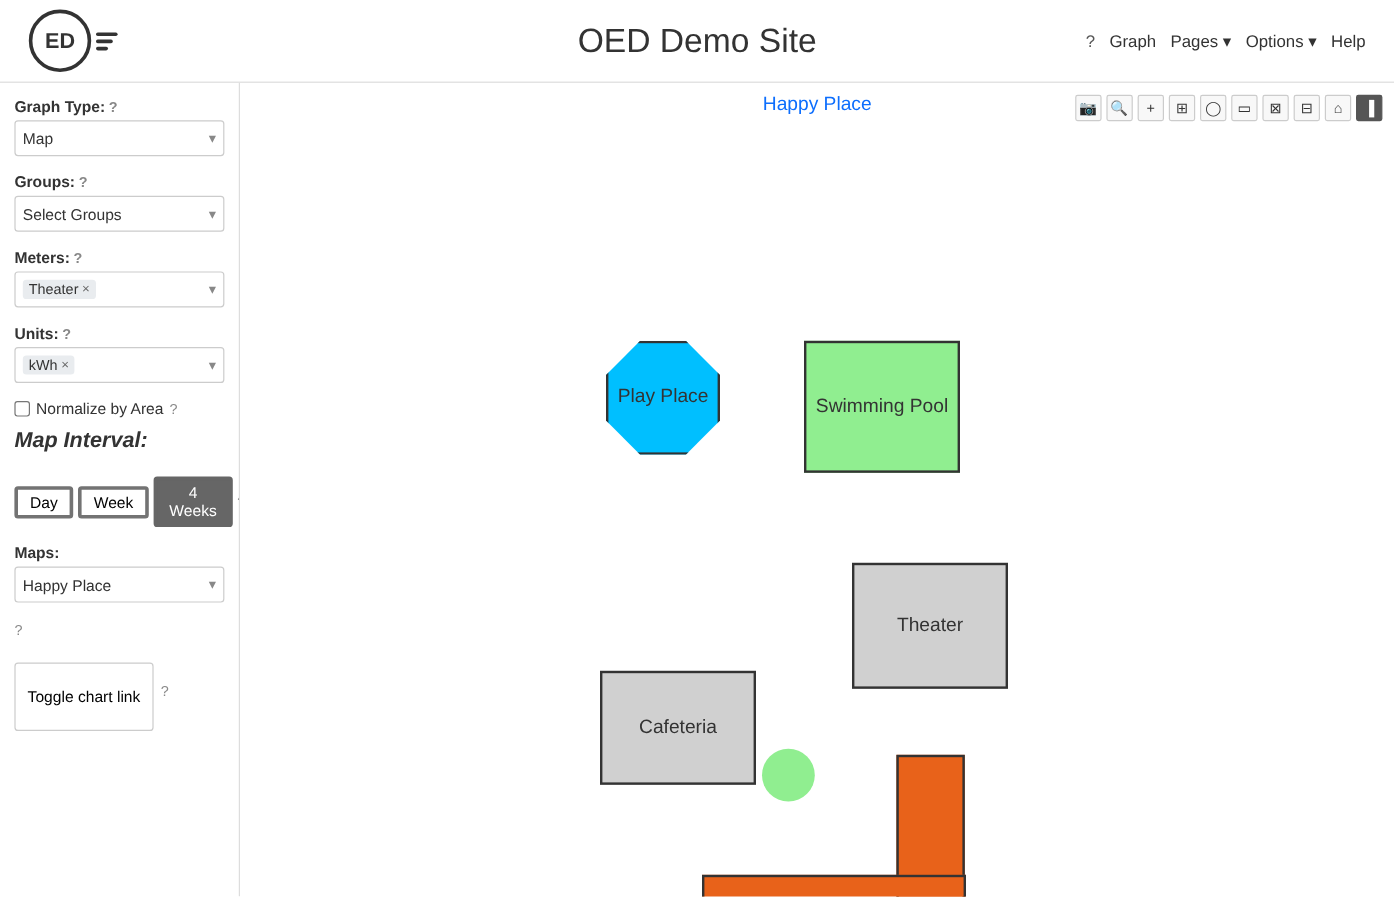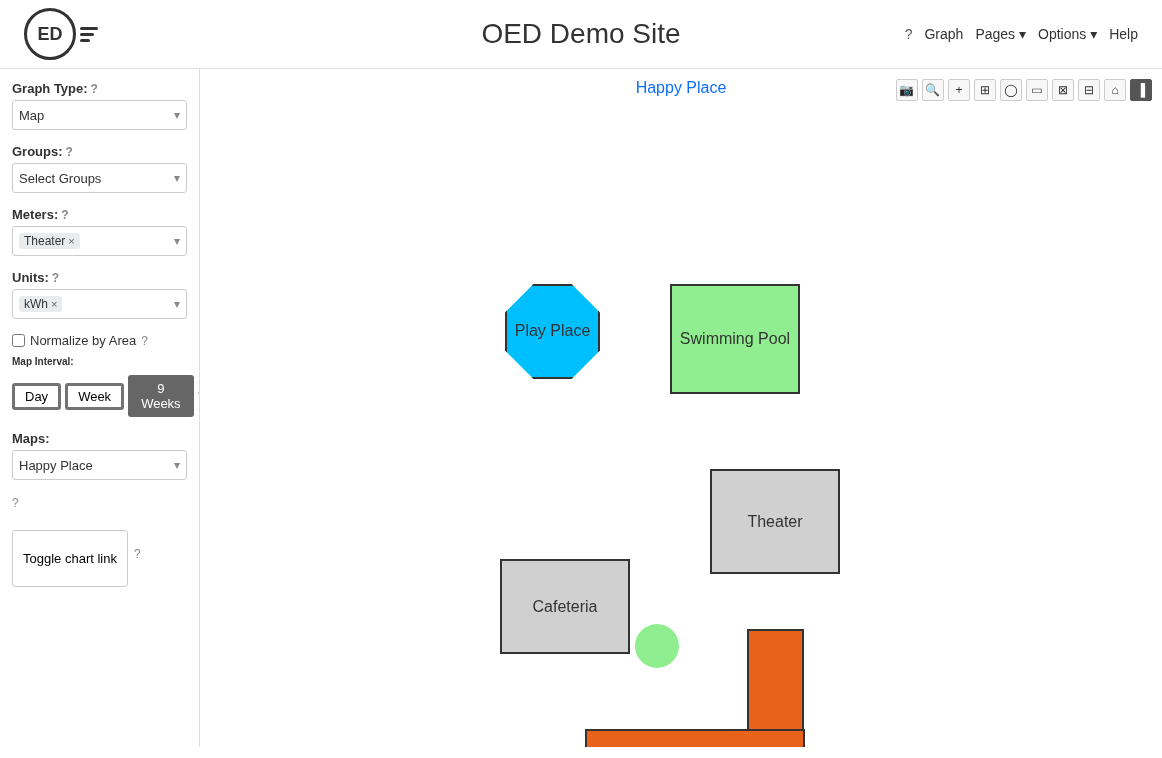--- a/index.html
+++ b/index.html
@@ -29,21 +29,21 @@
     .select-box .chevron { color: #888; font-size: 12px; }
 
     .tag-input { width: 100%; border: 1px solid #ccc; border-radius: 3px; padding: 3px 6px; font-size: 13px; display: flex; align-items: center; gap: 4px; flex-wrap: wrap; min-height: 30px; background: #fff; }
     .tag { background: #e9ecef; border-radius: 3px; padding: 1px 5px; display: flex; align-items: center; gap: 3px; font-size: 12px; }
     .tag-close { cursor: pointer; color: #666; font-size: 11px; }
     .tag-dropdown { margin-left: auto; color: #888; font-size: 12px; cursor: pointer; }
 
     .checkbox-row { display: flex; align-items: center; gap: 5px; font-size: 13px; margin-bottom: 8px; }
     .checkbox-row input { cursor: pointer; }
 
-    .interval-label { font-size: 10px; font-weight: bold; margin-bottom: 8px; }
+    .interval-label { font-size: 18px; font-weight: bold; margin-bottom: 20px; font-style: italic; }
     .interval-buttons { display: flex; gap: 4px; align-items: center; }
     .interval-btn { padding: 3px 10px; border: 3px solid #737373; border-radius: 3px; background: #fff; cursor: pointer; font-size: 13px; }
     .interval-btn.active { background: #666; color: #fff; border-color: #666; }
 
     .maps-label { font-size: 13px; font-weight: bold; margin-bottom: 4px; }
 
     .toggle-chart-btn { padding: 20px 10px; border: 1px solid #ccc; border-radius: 3px; background: #fff; cursor: pointer; font-size: 13px; margin-top: 10px; }
 
     
     .map-area { flex: 1; position: relative; overflow: hidden; }
@@ -152,21 +152,21 @@
       <input type="checkbox" style="">
       <span>Normalize by Area</span>
       <span class="help-icon">?</span>
     </div>
 
     <div class="sidebar-section">
       <div class="interval-label">Map Interval:</div>
       <div class="interval-buttons">
         <button class="interval-btn">Day</button>
         <button class="interval-btn">Week</button>
-        <button class="interval-btn active">9 Weeks</button>
+        <button class="interval-btn active">4 Weeks</button>
         <span class="help-icon">?</span>
       </div>
     </div>
 
     <div class="sidebar-section">
       <div class="maps-label">Maps:</div>
       <div class="select-box">
         <span>Happy Place</span>
         <span class="chevron">▾</span>
       </div>

